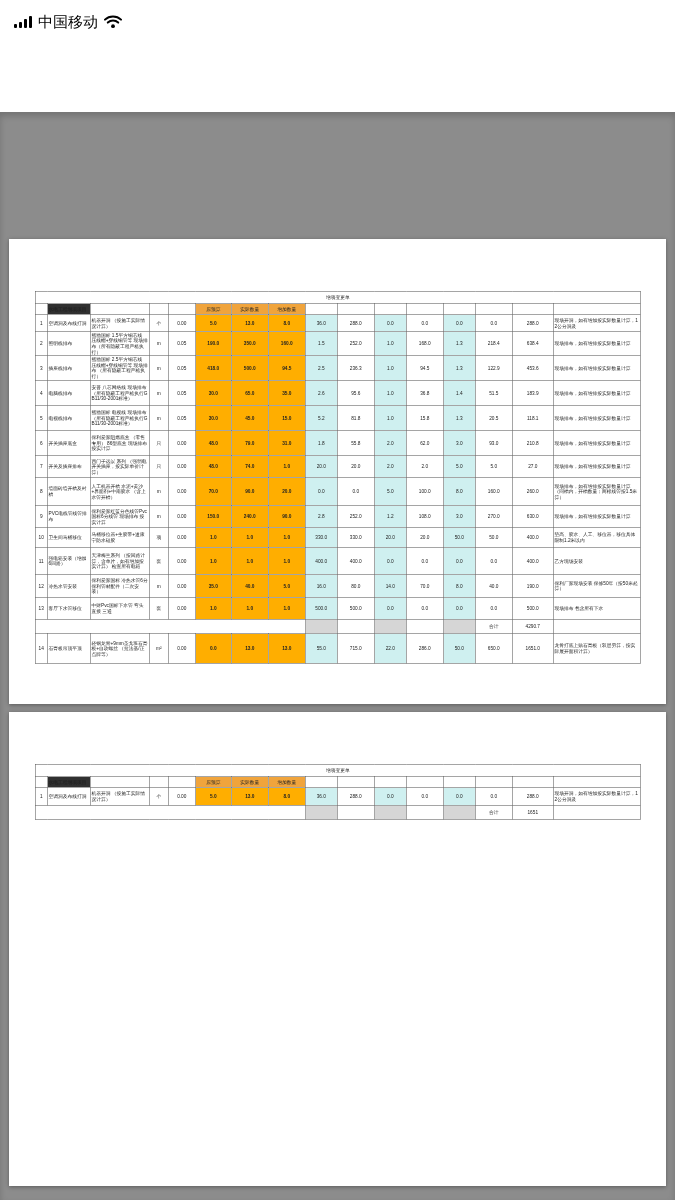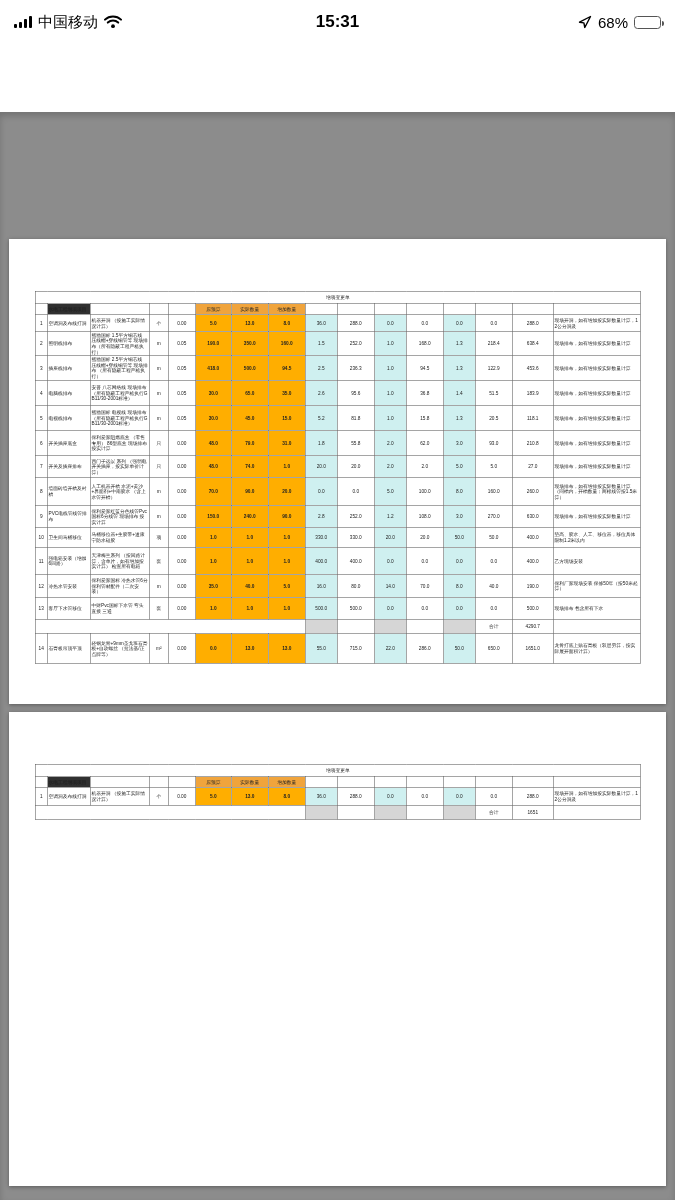--- a/index.html
+++ b/index.html
@@ -69,32 +69,20 @@
       </span>
       <span class="carrier">中国移动</span>
       <span style="display:flex;align-items:center;">
         <svg width="18" height="14" viewBox="0 0 18 14">
           <path d="M1 4.6 C5.4 .4 12.6 .4 17 4.6" fill="none" stroke="#000" stroke-width="2" stroke-linecap="round"></path>
           <path d="M3.8 7.6 C6.8 4.8 11.2 4.8 14.2 7.6" fill="none" stroke="#000" stroke-width="2" stroke-linecap="round"></path>
           <circle cx="9" cy="11.2" r="1.9" fill="#000"></circle>
         </svg>
       </span>
     </div>
-    <div class="sb-time">15:31</div>
-    <div class="sb-right">
-      <span style="display:flex;align-items:center;">
-        <svg width="14" height="14" viewBox="0 0 14 14">
-          <path d="M1.5 7.2 L12.5 1.5 L6.8 12.5 L5.9 7.9 Z" fill="none" stroke="#000" stroke-width="1.4" stroke-linejoin="round"></path>
-        </svg>
-      </span>
-      <span class="battxt">68%</span>
-      <span class="batt">
-        <span class="lvl" style="width:68%"></span><span class="nub"></span>
-      </span>
-    </div>
   </div>
 
 
   <div class="content">
     <div class="page" id="page1">
       <div class="sheetwrap">
           <div class="sheet" id="sheet1">
             <table class="chg">
               <colgroup>
                 <col style="width: 24px;">

